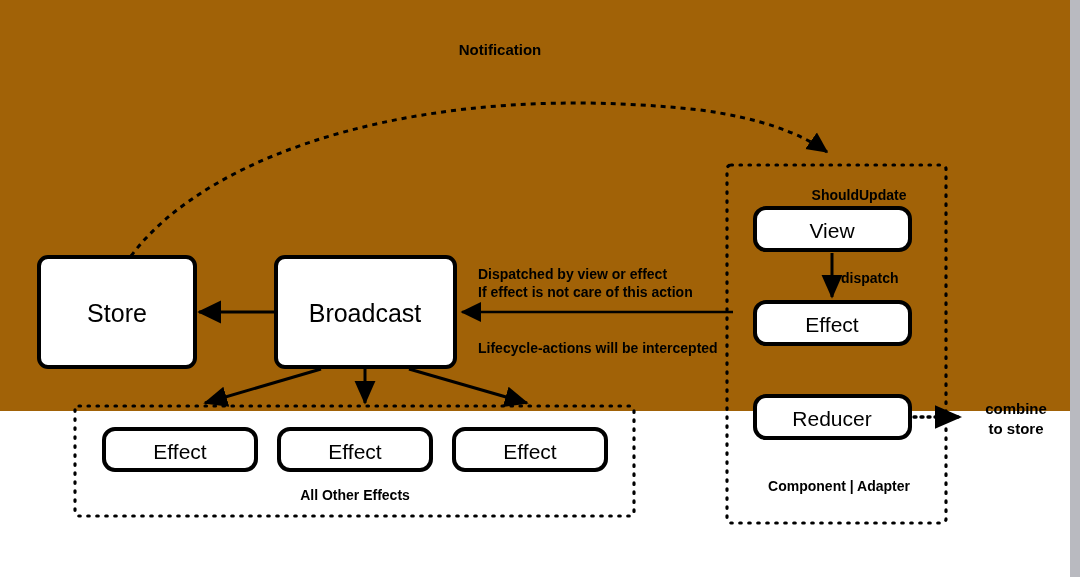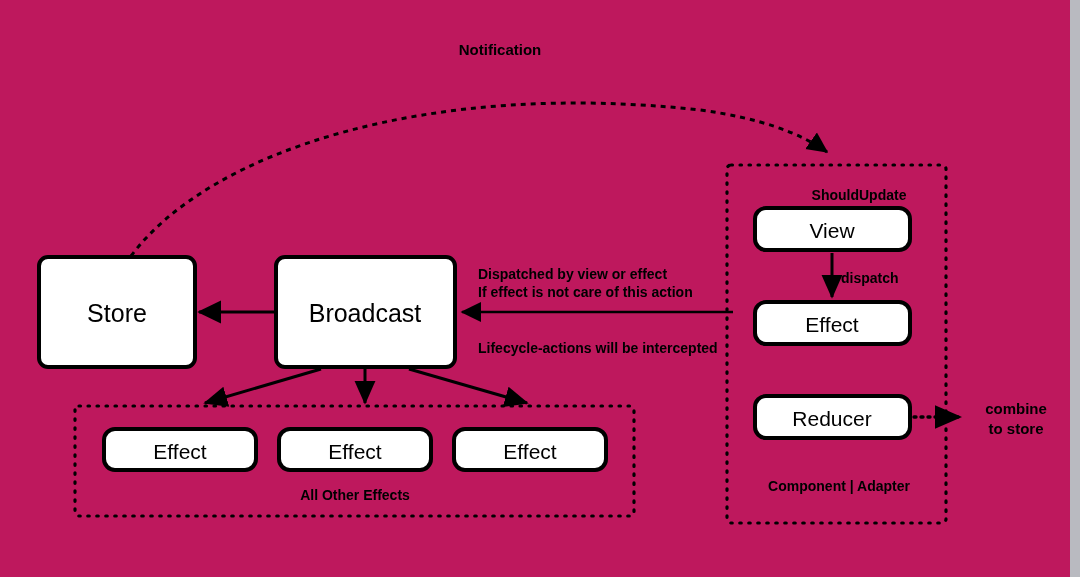--- a/index.html
+++ b/index.html
@@ -9,22 +9,22 @@
   }
   body {
     width: 1080px;
     height: 577px;
     overflow: hidden;
     font-family: "Liberation Sans", sans-serif;
   }
   #canvas {
     position: relative;
     width: 1080px;
-    height: 577px;
-    background: #be185d;
+    height: 411px;
+    background: #a16207;
   }
   #diagram {
     position: absolute;
     left: 0;
     top: 0;
     width: 1080px;
     height: 577px;
     display: block;
   }
   .right-gutter {

